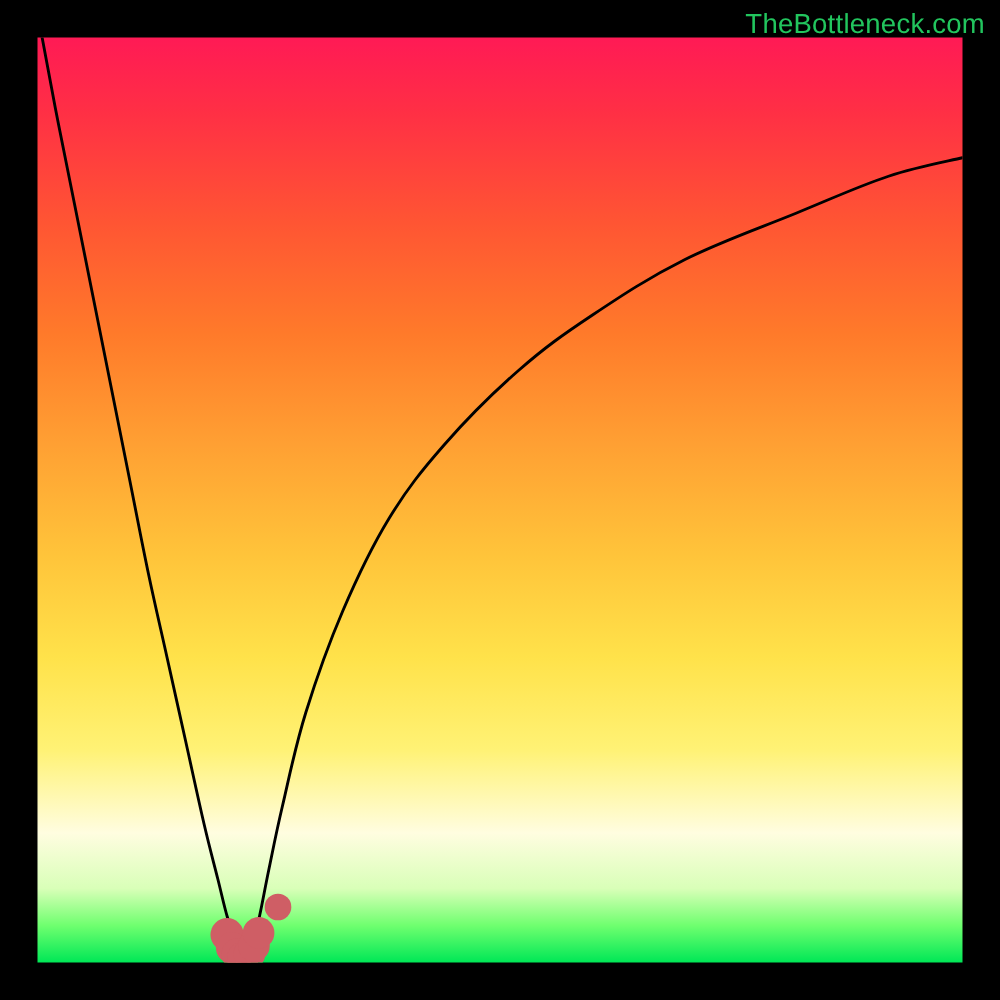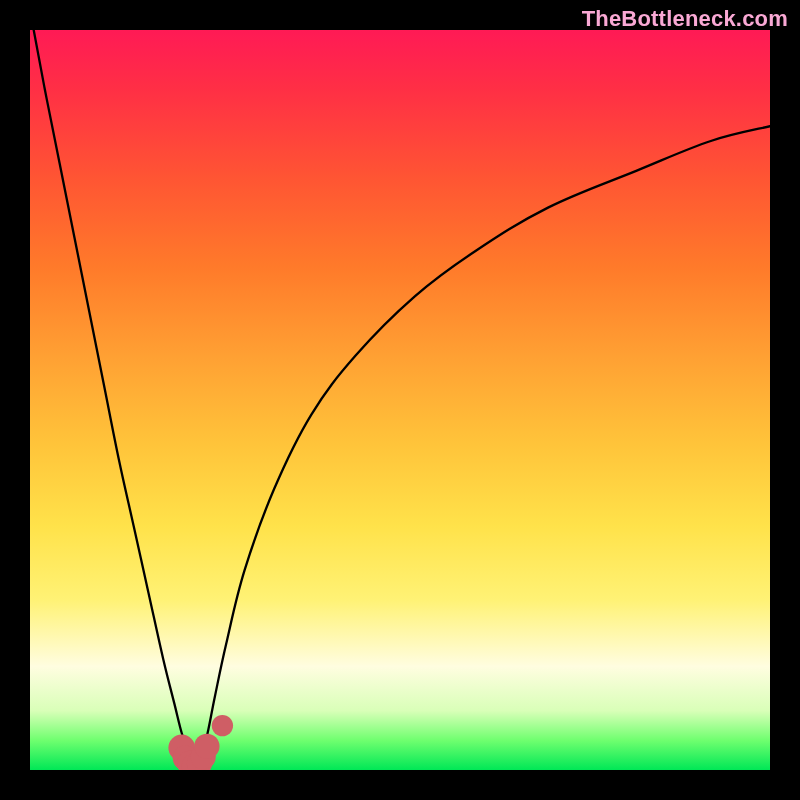--- a/index.html
+++ b/index.html
@@ -46,25 +46,24 @@
     position: absolute;
     top: 0;
     left: 0;
     width: 740px;
     height: 740px;
   }
   .watermark {
     position: absolute;
     top: 6px;
     right: 12px;
-    color: #f9a8d4;
+    color: #22c55e;
     font-size: 22px;
     letter-spacing: 0.2px;
     user-select: none;
-    font-weight: bold;
   }
 </style>
 </head>
 <body>
 
 <div class="frame">
   <div class="watermark">TheBottleneck.com</div>
   <div class="plot">
     <svg class="curve-layer" viewBox="0 0 740 740" preserveAspectRatio="none">
       <path id="left-branch" fill="none" stroke="#000" stroke-width="2.3" stroke-linecap="round" d="M 3.70 0.00 C 5.70 10.66, 10.14 35.22, 14.80 59.20 C 19.46 83.18, 24.27 106.56, 29.60 133.20 C 34.93 159.84, 39.07 180.56, 44.40 207.20 C 49.73 233.84, 53.87 254.56, 59.20 281.20 C 64.53 307.84, 68.67 328.56, 74.00 355.20 C 79.33 381.84, 83.47 403.89, 88.80 429.20 C 94.13 454.51, 98.27 471.82, 103.60 495.80 C 108.93 519.78, 113.07 538.42, 118.40 562.40 C 123.73 586.38, 128.54 609.02, 133.20 629.00 C 137.86 648.98, 140.97 660.08, 144.30 673.40 C 147.63 686.72, 149.04 693.68, 151.70 703.00 C 154.36 712.32, 156.84 718.54, 159.10 725.20 C 161.36 731.86, 163.35 737.34, 164.28 740.00"></path>

